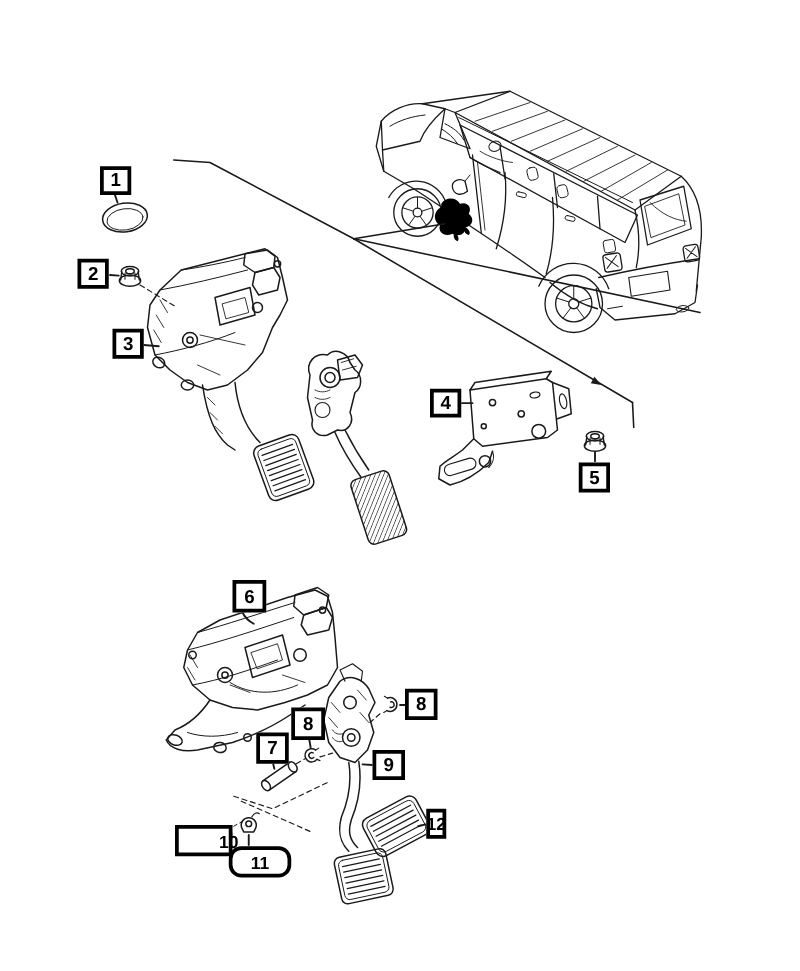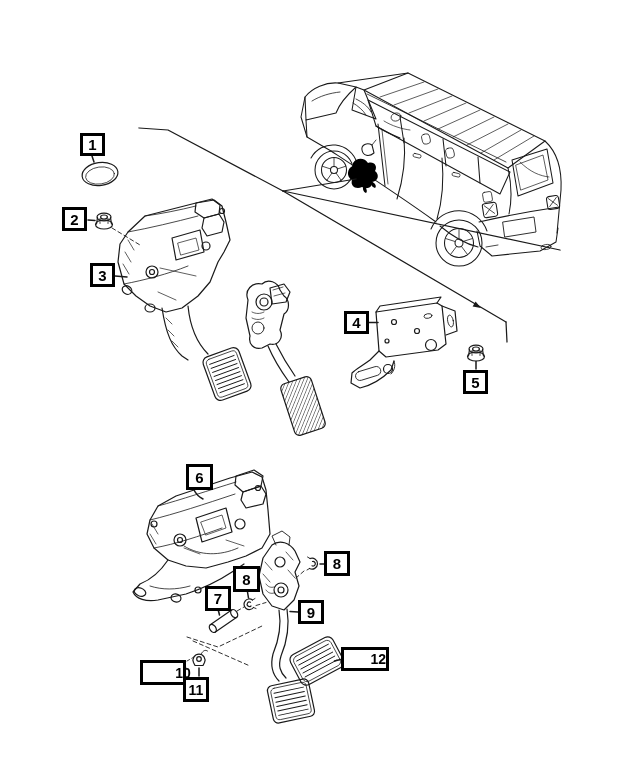--- a/index.html
+++ b/index.html
@@ -400,20 +400,20 @@
     </div>
 <div class="callout" style="left:324px; top:551px; width:26px; height:25px;">
       <span>8</span>
     </div>
 <div class="callout" style="left:298px; top:600px; width:26px; height:24px;">
       <span>9</span>
     </div>
 <div class="callout" style="left:140px; top:660px; width:27px; height:25px; font-size:14px;padding-left:40px;">
       <span>10</span>
     </div>
-<div class="callout" style="left:183px; top:677px; width:26px; height:25px; font-size:14px;">
+<div class="callout" style="left:183px; top:677px; width:50px; height:25px; font-size:14px;border-radius:10px;">
       <span>11</span>
     </div>
-<div class="callout" style="left:341px; top:647px; width:48px; height:24px; font-size:14px;justify-content:flex-end;">
+<div class="callout" style="left:341px; top:647px; width:16px; height:24px; font-size:14px;">
       <span>12</span>
     </div>
 
 </div>
 
 </body></html>

